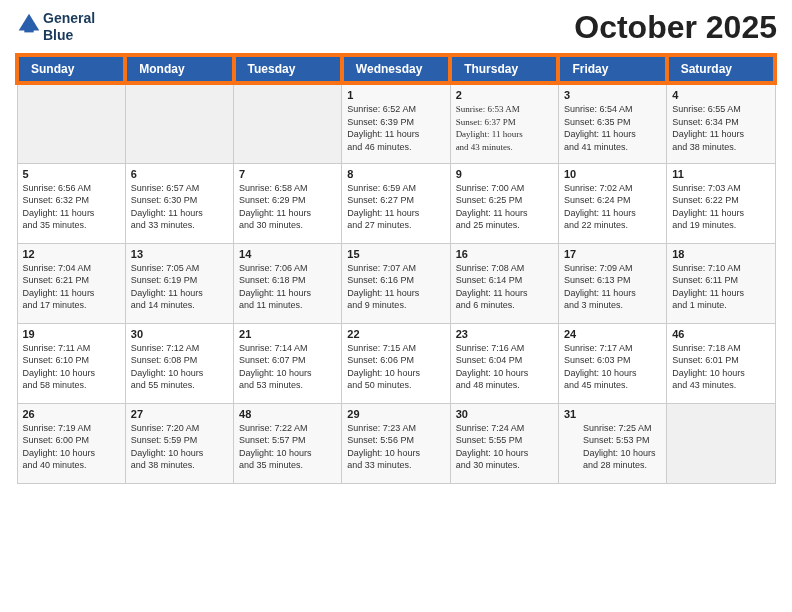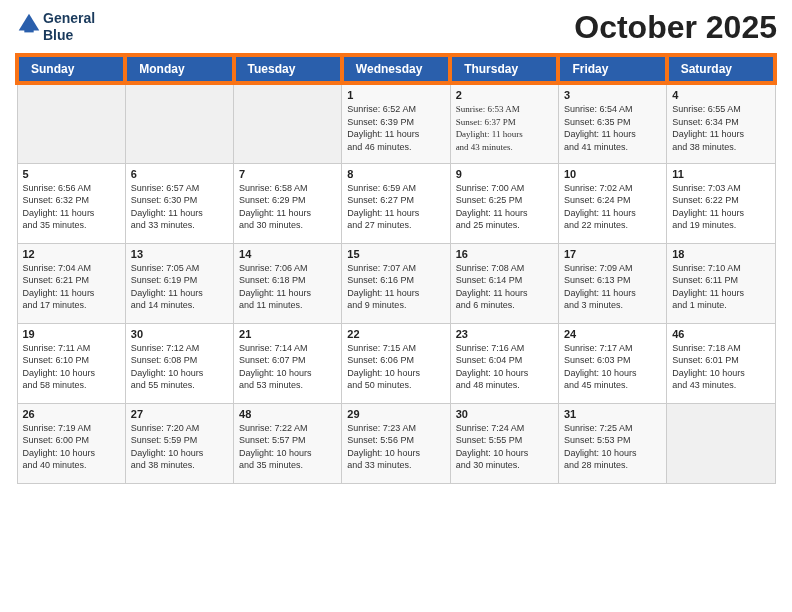--- a/index.html
+++ b/index.html
@@ -338,21 +338,21 @@
         </td>
         <td>
           <span class="day-num">30</span>
           <div class="day-info" style="white-space: pre-line;">Sunrise: 7:24 AM
 Sunset: 5:55 PM
 Daylight: 10 hours
 and 30 minutes.</div>
         </td>
         <td>
           <span class="day-num">31</span>
-          <div class="day-info" style="white-space: pre-line;">Sunrise: 7:25 AM
+          <div class="day-info" style="white-space: pre-line; margin-left: 19px;">Sunrise: 7:25 AM
 Sunset: 5:53 PM
 Daylight: 10 hours
 and 28 minutes.</div>
         </td>
         <td class="empty-cell"></td>
       </tr>
     </tbody>
 </table>
 
 </body></html>

